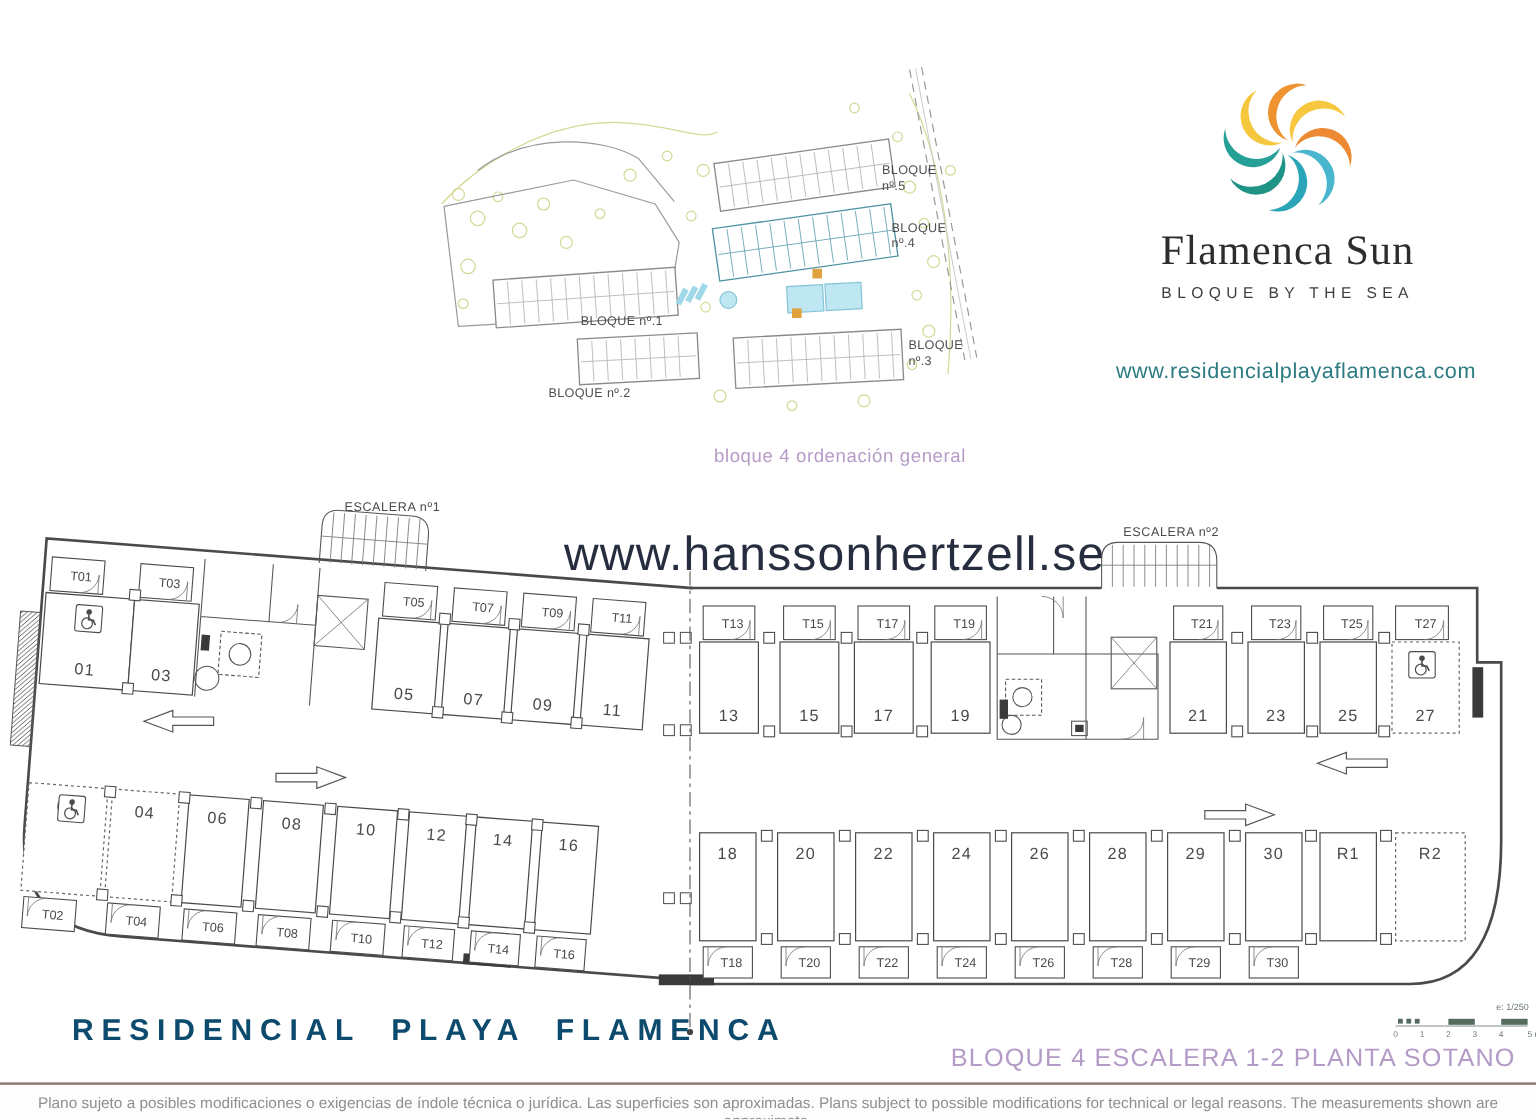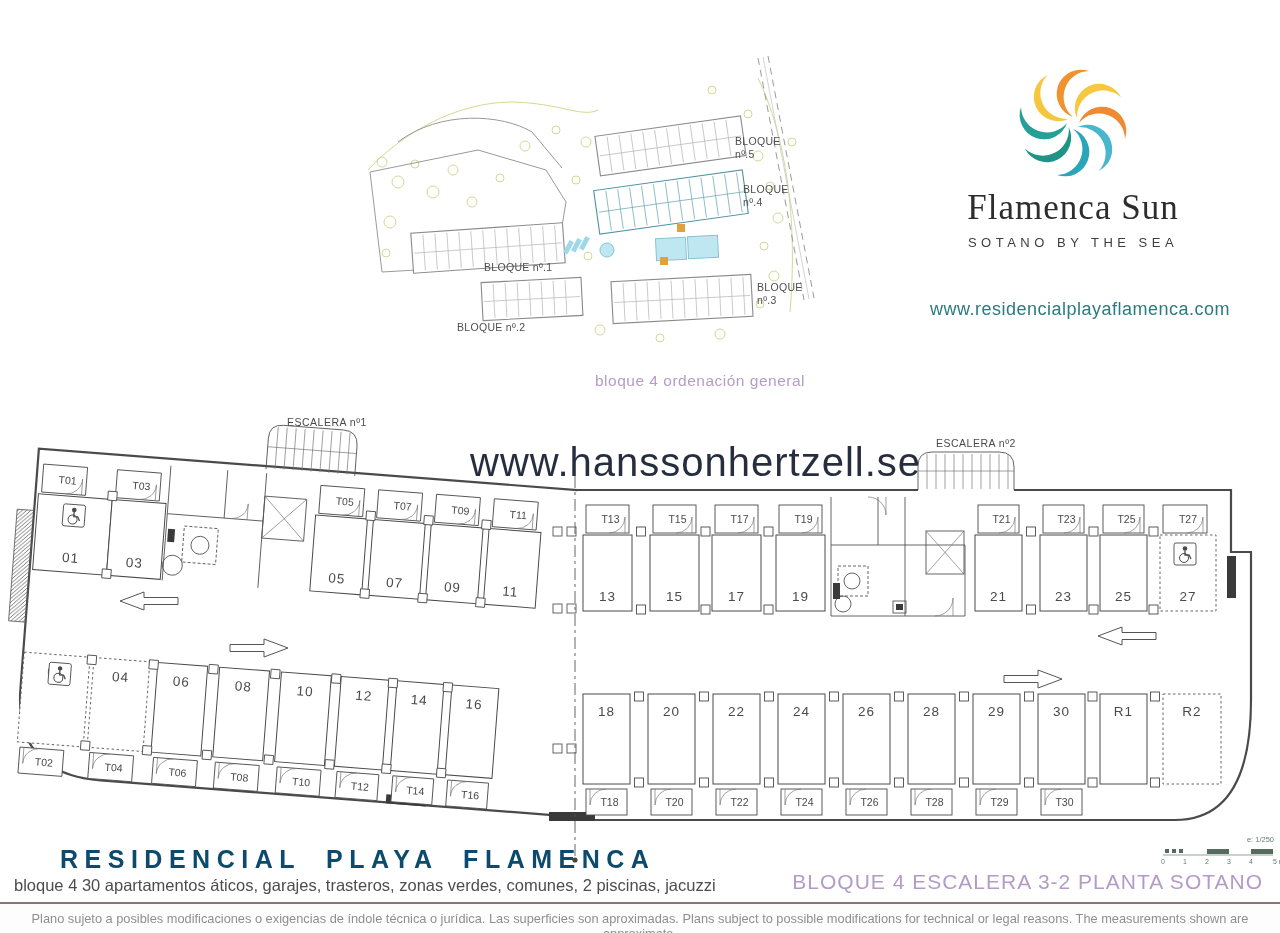--- a/index.html
+++ b/index.html
@@ -129,21 +129,21 @@
         <path d="M6,0 A26,26 0 0 1 52,16 A21,21 0 0 0 6,0 Z" transform="rotate(0)" fill="#ee8a33"></path>
         <path d="M6,0 A26,26 0 0 1 52,16 A21,21 0 0 0 6,0 Z" transform="rotate(45)" fill="#49b6ce"></path>
         <path d="M6,0 A26,26 0 0 1 52,16 A21,21 0 0 0 6,0 Z" transform="rotate(90)" fill="#2ba6b8"></path>
         <path d="M6,0 A26,26 0 0 1 52,16 A21,21 0 0 0 6,0 Z" transform="rotate(135)" fill="#1f9386"></path>
         <path d="M6,0 A26,26 0 0 1 52,16 A21,21 0 0 0 6,0 Z" transform="rotate(180)" fill="#25a097"></path>
         <path d="M6,0 A26,26 0 0 1 52,16 A21,21 0 0 0 6,0 Z" transform="rotate(225)" fill="#f5c73e"></path>
         <path d="M6,0 A26,26 0 0 1 52,16 A21,21 0 0 0 6,0 Z" transform="rotate(270)" fill="#ef9330"></path>
         <path d="M6,0 A26,26 0 0 1 52,16 A21,21 0 0 0 6,0 Z" transform="rotate(315)" fill="#f6c73f"></path>
       </svg>
     <div class="brand-name">Flamenca Sun</div>
-    <div class="brand-tagline">SOTANO BY THE SEA</div>
+    <div class="brand-tagline">BLOQUE BY THE SEA</div>
   </div>
   <div class="abs" style="left:880px;top:296px;width:400px;text-align:center;">
     <div class="url2">www.residencialplayaflamenca.com</div>
   </div>
 
   <div class="abs caption" style="left:500px;top:372px;width:400px;text-align:center;">bloque 4 ordenación general</div>
 
   <div class="abs watermark" style="left:470px;top:440px;width:400px;text-align:center;">www.hanssonhertzell.se</div>
 
   <svg id="plan-svg" class="abs" style="left:0;top:400px;" width="1280" height="470" viewBox="0 400 1280 470">
@@ -523,18 +523,17 @@
     <text x="1163" y="864" font-size="7" fill="#69796f" text-anchor="middle">0</text>
         <text x="1185" y="864" font-size="7" fill="#69796f" text-anchor="middle">1</text>
         <text x="1207" y="864" font-size="7" fill="#69796f" text-anchor="middle">2</text>
         <text x="1229" y="864" font-size="7" fill="#69796f" text-anchor="middle">3</text>
         <text x="1251" y="864" font-size="7" fill="#69796f" text-anchor="middle">4</text>
         <text x="1273" y="864" font-size="7" fill="#69796f" text-anchor="start">5 m</text>
       </g>
   </svg>
 
   <div class="abs footer-title" style="left:12px;top:845px;">RESIDENCIAL PLAYA FLAMENCA</div>
-  <div class="abs footer-sub" style="left:14px;top:876px;">bloque 4 30 apartamentos áticos, garajes, trasteros, zonas verdes, comunes, 2 piscinas, jacuzzi</div>
-  <div class="abs sheet-label" style="right:17px;top:870px;width:600px;">BLOQUE 4 ESCALERA 3-2 PLANTA SOTANO</div>
+  <div class="abs sheet-label" style="right:17px;top:870px;width:600px;">BLOQUE 4 ESCALERA 1-2 PLANTA SOTANO</div>
   <div class="disclaimer">
     <span>Plano sujeto a posibles modificaciones o exigencias de índole técnica o jurídica. Las superficies son aproximadas. Plans subject to possible modifications for technical or legal reasons. The measurements shown are approximate.</span>
   </div>
 </div>
 
 </body></html>

